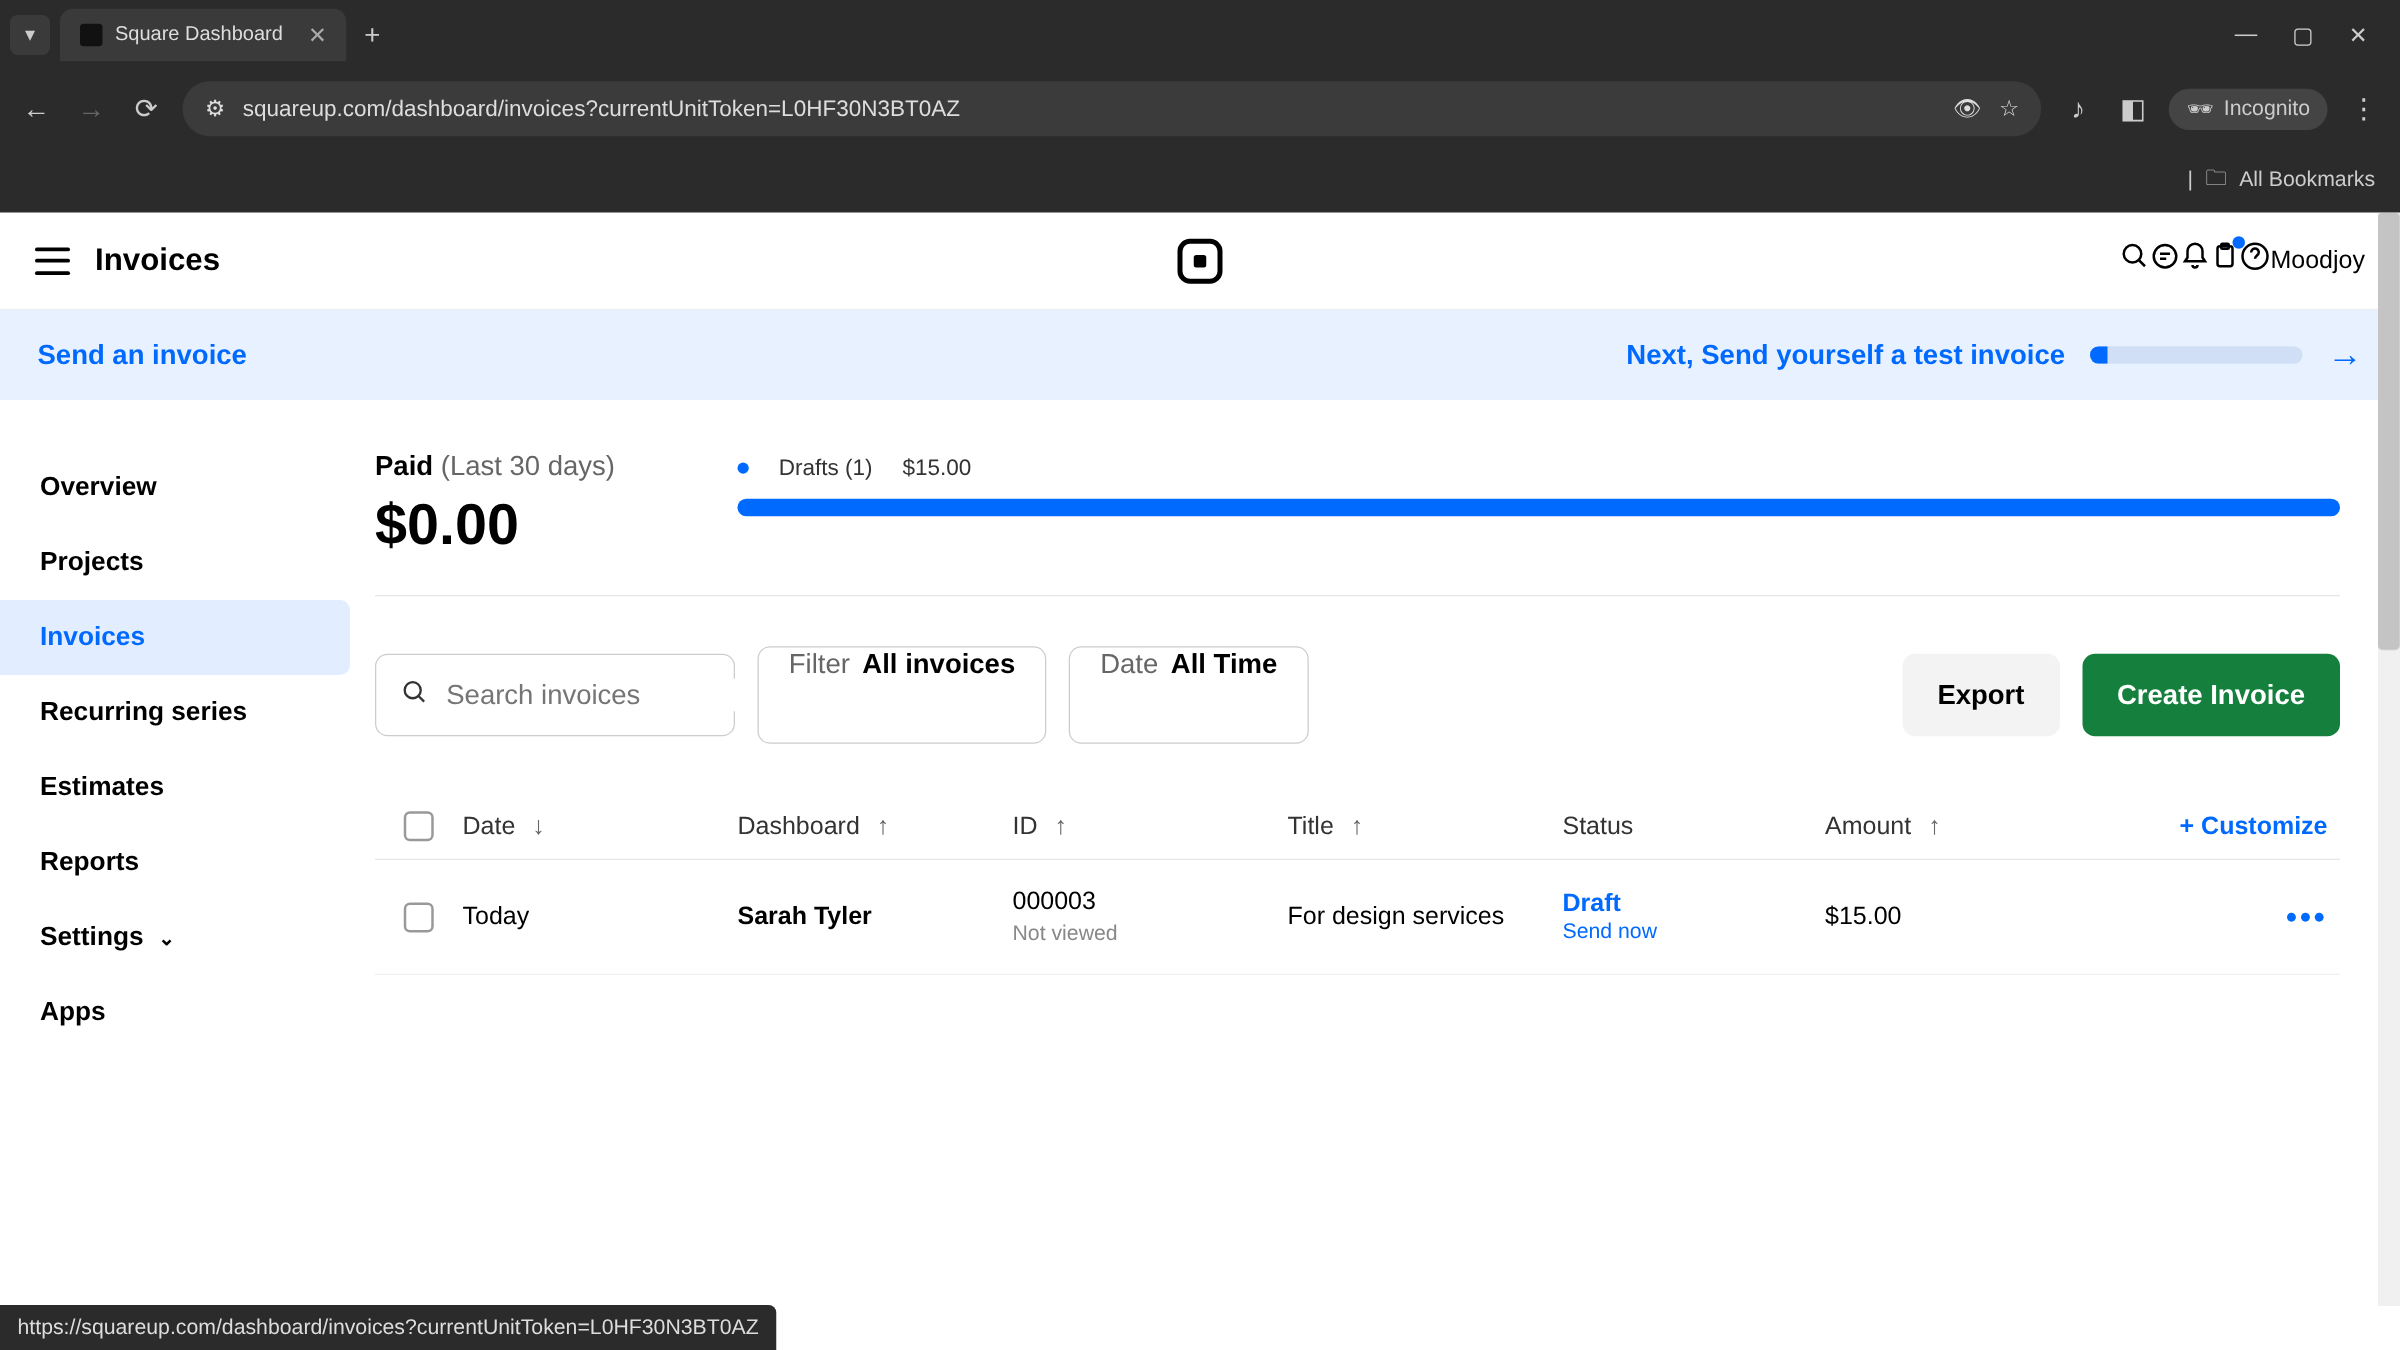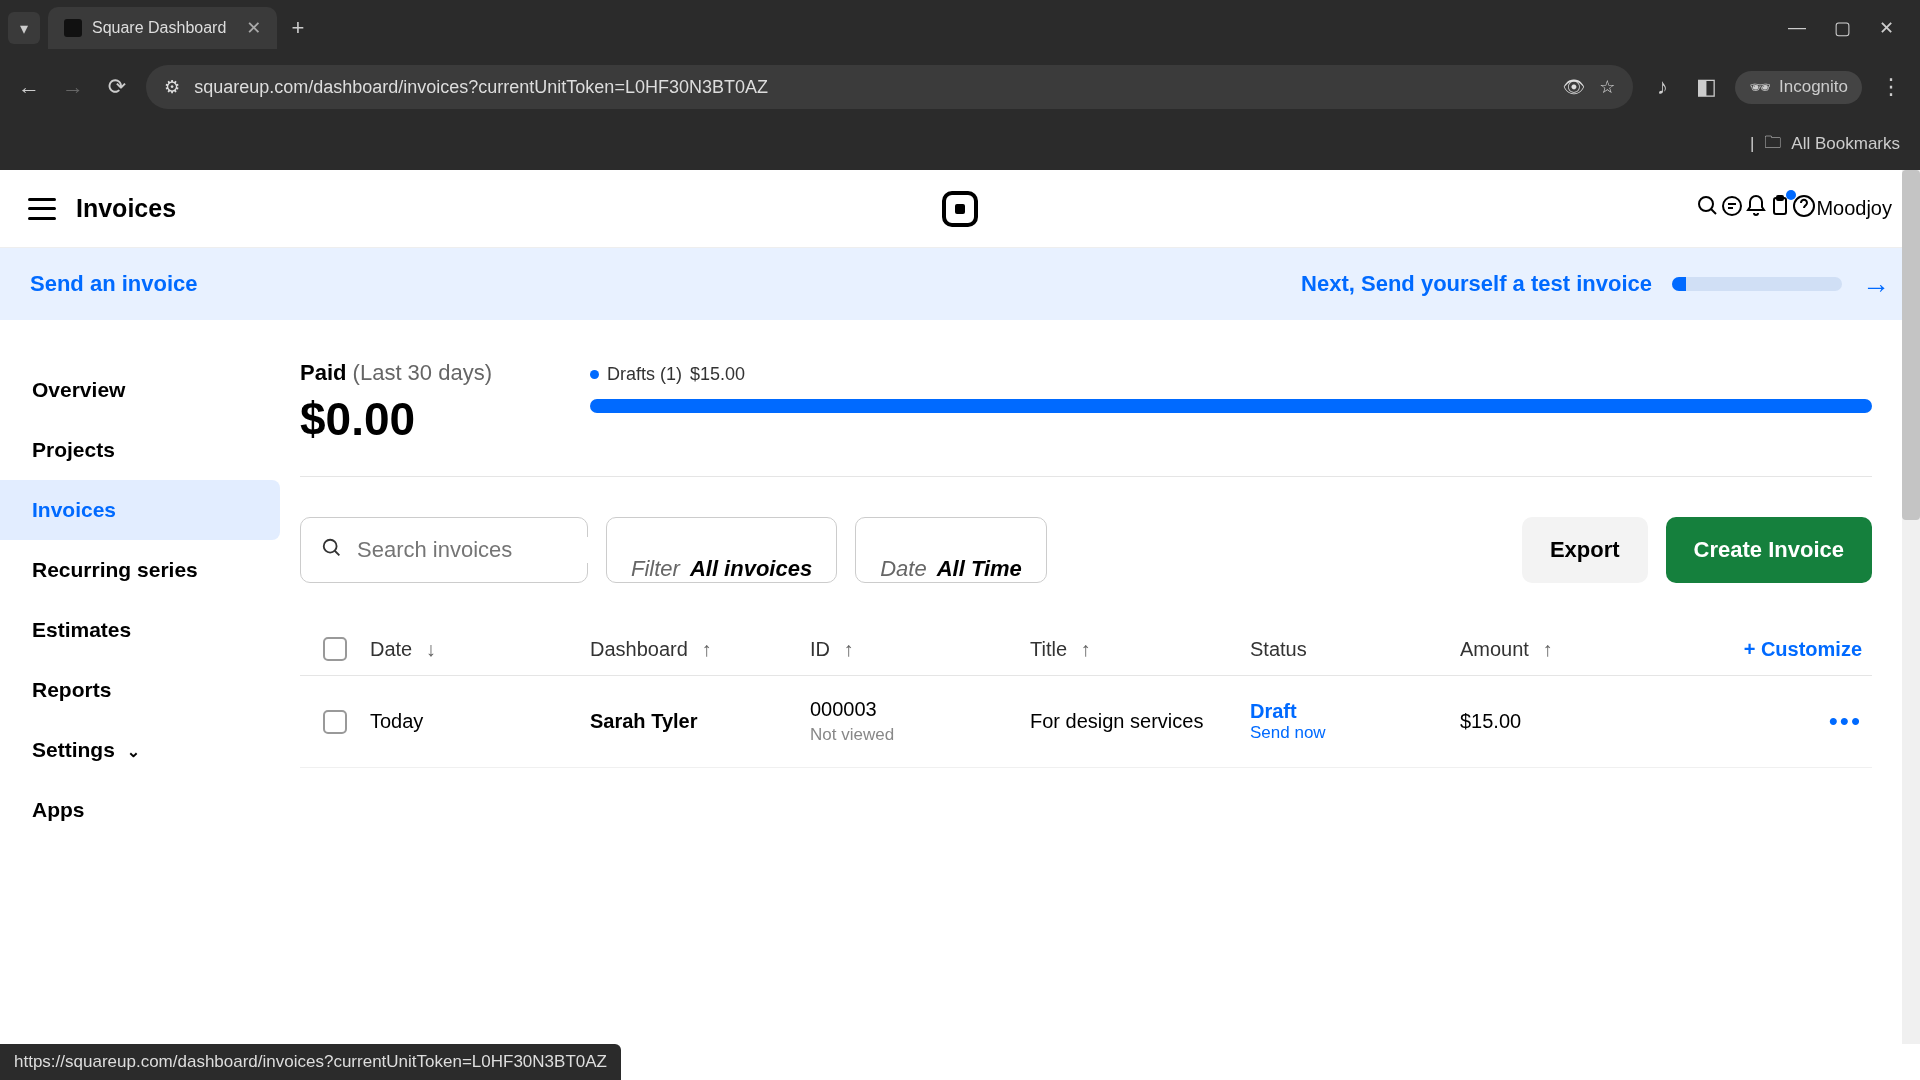--- a/index.html
+++ b/index.html
@@ -57,29 +57,29 @@
 .content { flex:1; padding: 40px 48px 0 20px; }
 
 
 .stats-row { display:flex; align-items:flex-start; gap:40px; padding-bottom:30px; border-bottom:1px solid #e5e5e5; }
 .paid-block { min-width: 250px; }
 .paid-label { font-size:22px; }
 .paid-label .bold { font-weight:700; }
 .paid-label .muted { color:#666; }
 .paid-amount { font-size:46px; font-weight:700; margin-top:6px; }
 .drafts-block { flex:1; padding-top:4px; }
-.drafts-label { font-size:18px; color:#333; display:flex; align-items:center; gap:8px; }
+.drafts-label { font-size:18px; color:#333; display:flex; align-items:center; gap:24px; }
 .drafts-label .dot { width:9px; height:9px; background:#006aff; border-radius:50%; display:inline-block; }
 .drafts-bar { height:14px; background:#006aff; border-radius:7px; margin-top:14px; }
 
 
 .filters-row { display:flex; align-items:center; gap:18px; margin-top:40px; }
 .search-box { width:288px; height:66px; border:1px solid #ccc; border-radius:10px; display:flex; align-items:center; padding:0 20px; gap:14px; }
 .search-box input { border:none; outline:none; font-size:22px; flex:1; }
-.pill-btn { height:66px; border:1px solid #ccc; border-radius:10px; padding:0 24px; display:flex; align-items:flex-end; gap:10px; font-size:22px; cursor:pointer;font-style:italic; }
+.pill-btn { height:78px; border:1px solid #ccc; border-radius:10px; padding:0 24px; display:flex; align-items:flex-start; gap:10px; font-size:22px; cursor:pointer; }
 .pill-btn .muted { color:#666; }
 .pill-btn .bold { font-weight:700; }
 .spacer { flex:1; }
 .export-btn { height:66px; padding:0 28px; background:#f3f3f3; border-radius:10px; font-size:22px; font-weight:600; display:flex; align-items:center; cursor:pointer; }
 .create-btn { height:66px; padding:0 28px; background:#15803d; color:#fff; border-radius:10px; font-size:22px; font-weight:700; display:flex; align-items:center; cursor:pointer; }
 
 
 .table { margin-top:40px; }
 .thead { display:flex; align-items:center; padding: 14px 0; border-bottom:1px solid #e5e5e5; font-size:20px; color:#333;}
 .cbcell { width:70px; display:flex; justify-content:center; }

